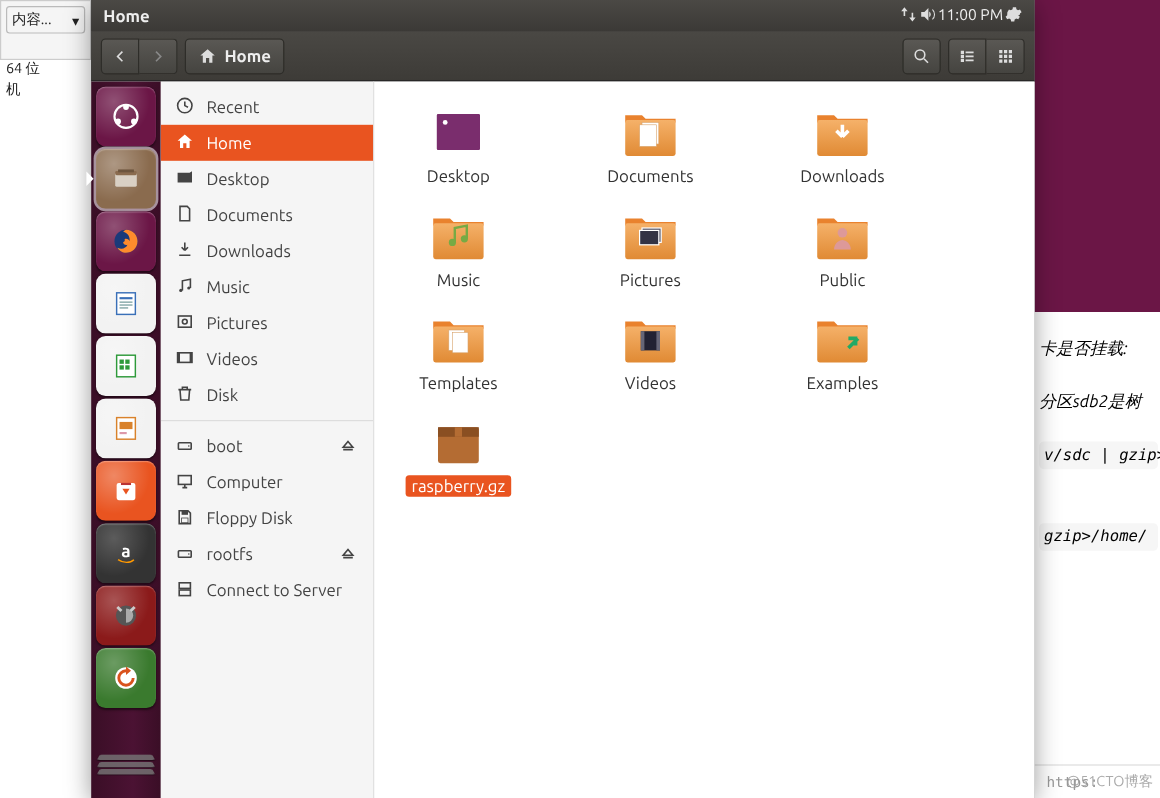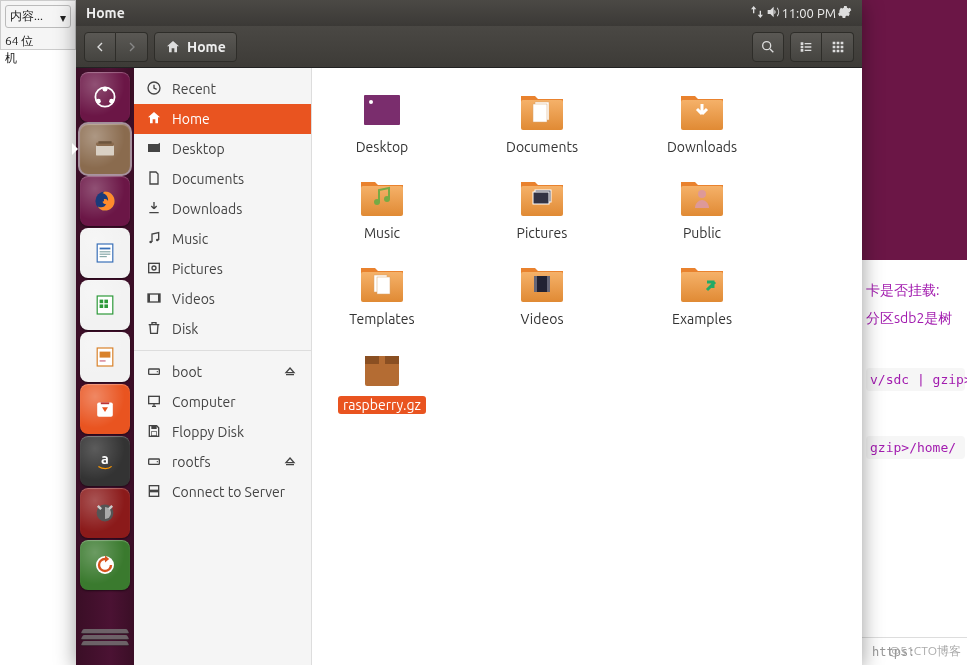--- a/index.html
+++ b/index.html
@@ -1,24 +1,24 @@
 <!DOCTYPE html>
 <html><head>
 <meta charset="utf-8">
 <style>
   * { margin: 0; padding: 0; box-sizing: border-box; font-family: Ubuntu, "Segoe UI", sans-serif; }
   body { width: 967px; height: 665px; background: #fff; position: relative; overflow: hidden; font-size: 14px; color: #222; }
 
   
   .host-left { position:absolute; left:0; top:0; width:76px; height:50px; background:#f5f5f5; border:1px solid #ccc; padding:4px; font-size:12px; display:flex; flex-direction:column; }
-  .host-left .drop { display:flex; align-items:flex-end; border:1px solid #bbb; padding:2px 4px; margin-bottom:5px; border-radius:3px; }
+  .host-left .drop { display:flex; align-items:flex-end; border:1px solid #bbb; padding:2px 4px; margin-bottom:21px; border-radius:3px; }
   .host-left .drop span:last-child { margin-left:auto; }
   .host-right { position:absolute; left:862px; right:0; top:0; bottom:0; background:#fff; }
   .host-right .band { position:absolute; left:0; right:0; top:0; height:260px; background:#6b1646; }
-  .host-right .txt { position:absolute; left:4px; right:2px; font-size:14px; color:#a21caf; white-space:nowrap; }
+  .host-right .txt { position:absolute; left:4px; right:2px; font-size:14px; color:#000000; white-space:nowrap;font-style:italic; }
   .host-right .code { font-family: monospace; font-size:13px; background:#f6f6f6; padding:4px; border-radius:4px; }
   .host-right .footer { position:absolute; left:0; right:0; bottom:0; height:28px; border-top:1px solid #ddd; display:flex; align-items:center; justify-content:flex-end; padding:0 6px; color:#aaa; font-size:12px; }
   .host-right .footer .source { position:absolute; left:10px; font-family:monospace; color:#999; max-width:40%; overflow:hidden; }
 
   
   .ubuntu { position:absolute; left:76px; top:0; width:786px; height:665px; display:flex; flex-direction:column; background:#2c2c2c; box-shadow:0 4px 20px rgba(0,0,0,.4); }
   .topbar { height:26px; background:linear-gradient(#4b4945,#3b3936); color:#eee; display:flex; align-items:center; padding:0 10px; font-weight:600; font-size:14px; }
   .topbar .r { margin-left:auto; display:flex; align-items:center; font-weight:400; font-size:13px; }
   .topbar svg { width:16px; height:16px; fill:#ddd; }
   .toolbar { height:42px; background:linear-gradient(#4a4844,#3d3b37); display:flex; align-items:center; padding:0 8px; gap:6px; border-bottom:1px solid #222; }
@@ -83,21 +83,21 @@
   <div class="drop">
       <span>内容...</span>
       <span>▾</span>
     </div>
   <div>64 位</div>
   <div>机</div>
 </div>
 <div class="host-right">
   <div class="band"></div>
   <div class="txt" style="top:282px">卡是否挂载:</div>
-  <div class="txt" style="top:310px">分区sdb2是树</div>
+  <div class="txt" style="top:326px">分区sdb2是树</div>
   <div class="txt code" style="top:368px">v/sdc | gzip&gt;</div>
   <div class="txt code" style="top:436px">gzip&gt;/home/</div>
   <div class="footer">
     <span class="source">https://blog.csdn.net/liup</span>
     <span>@51CTO博客</span>
   </div>
 </div>
 
 <div class="ubuntu">
 

